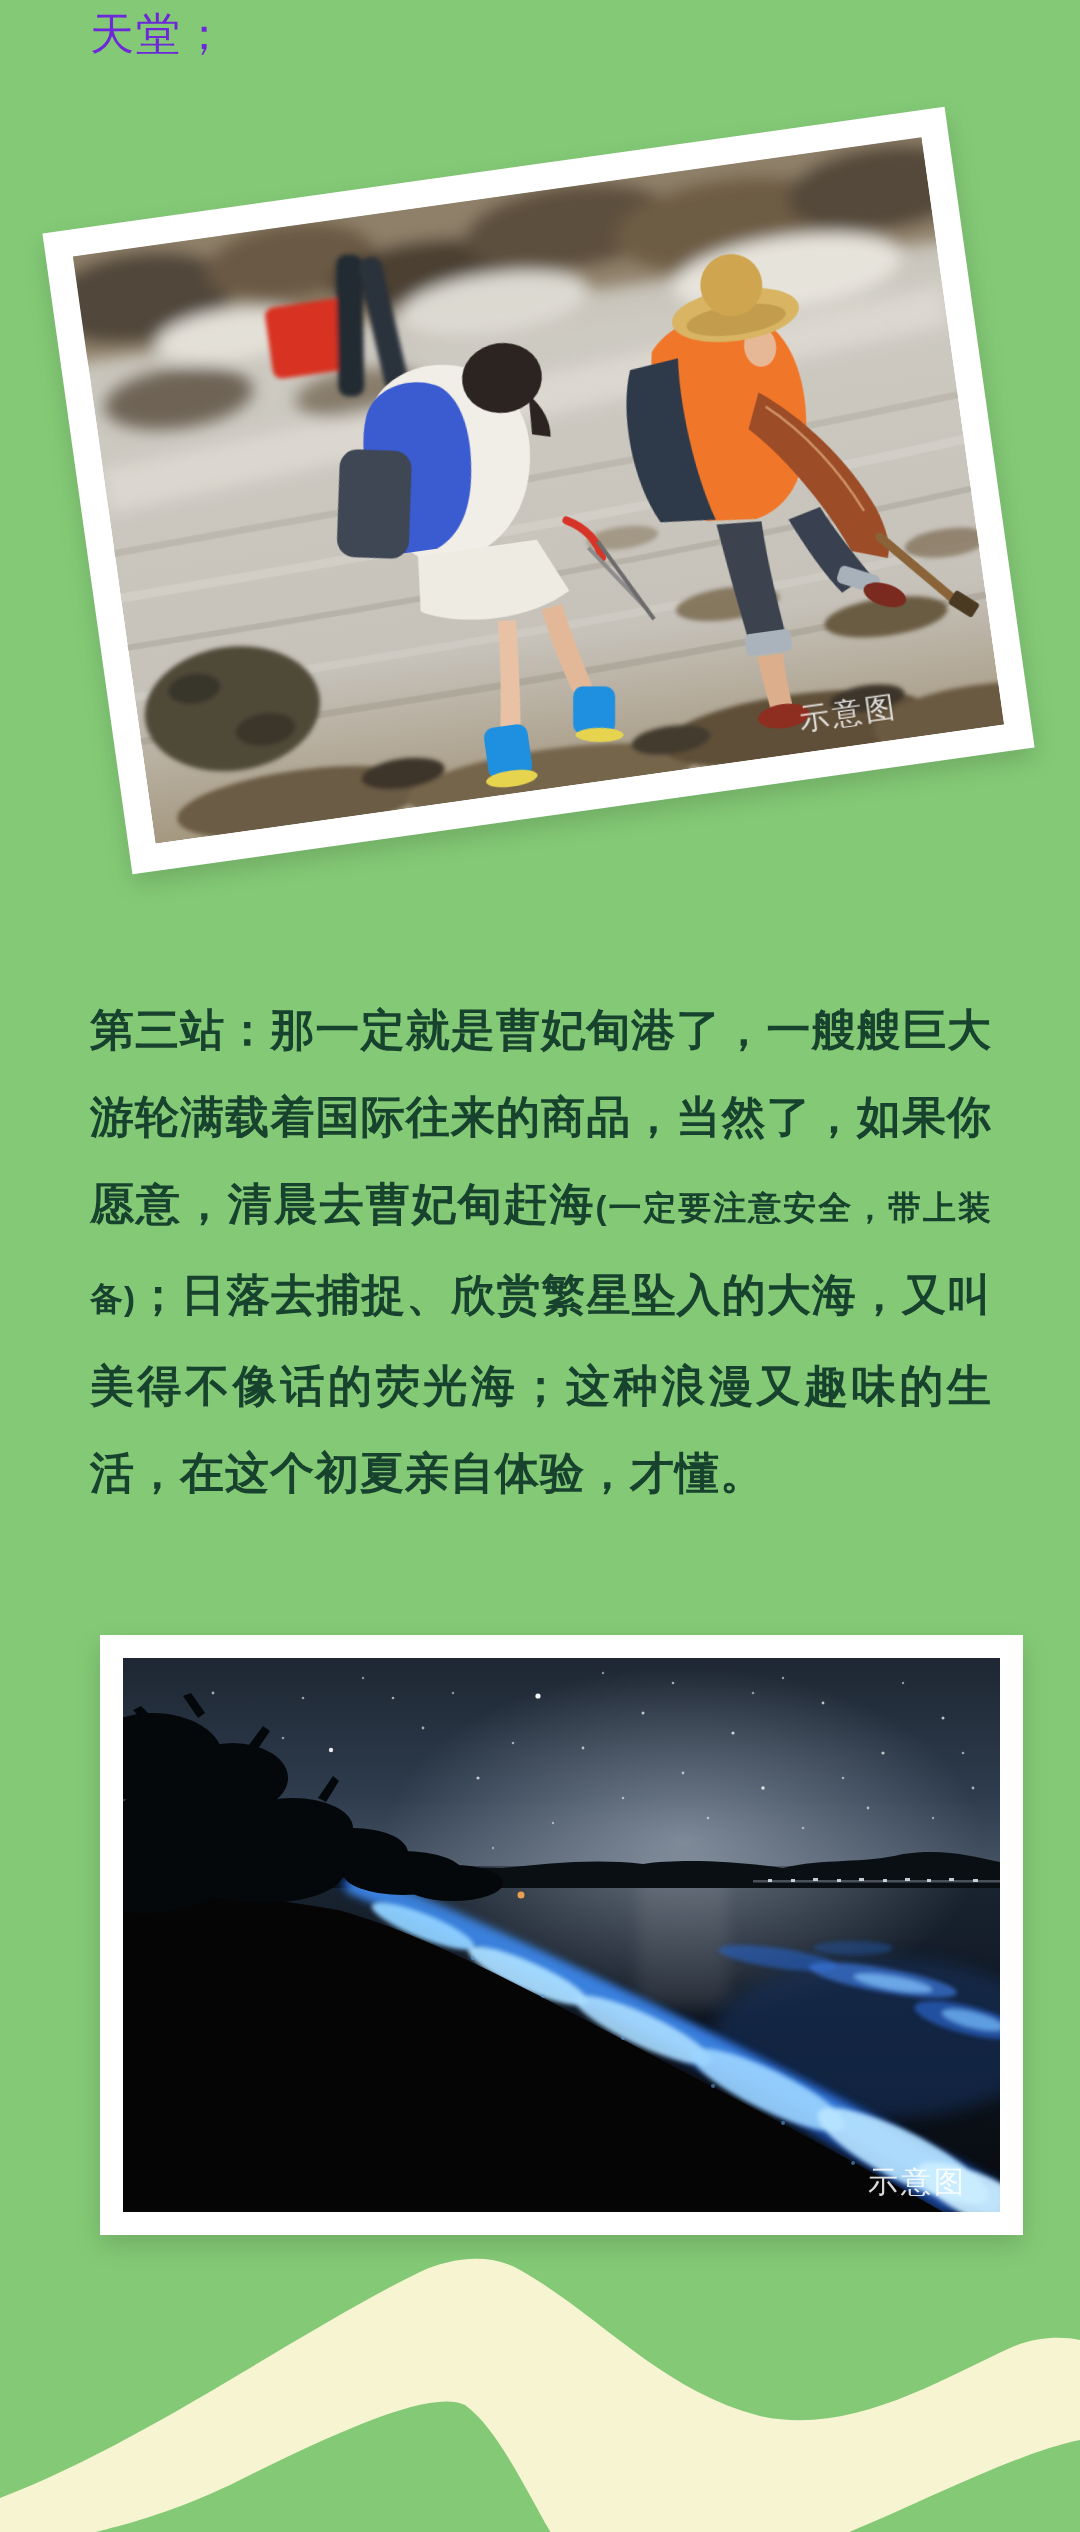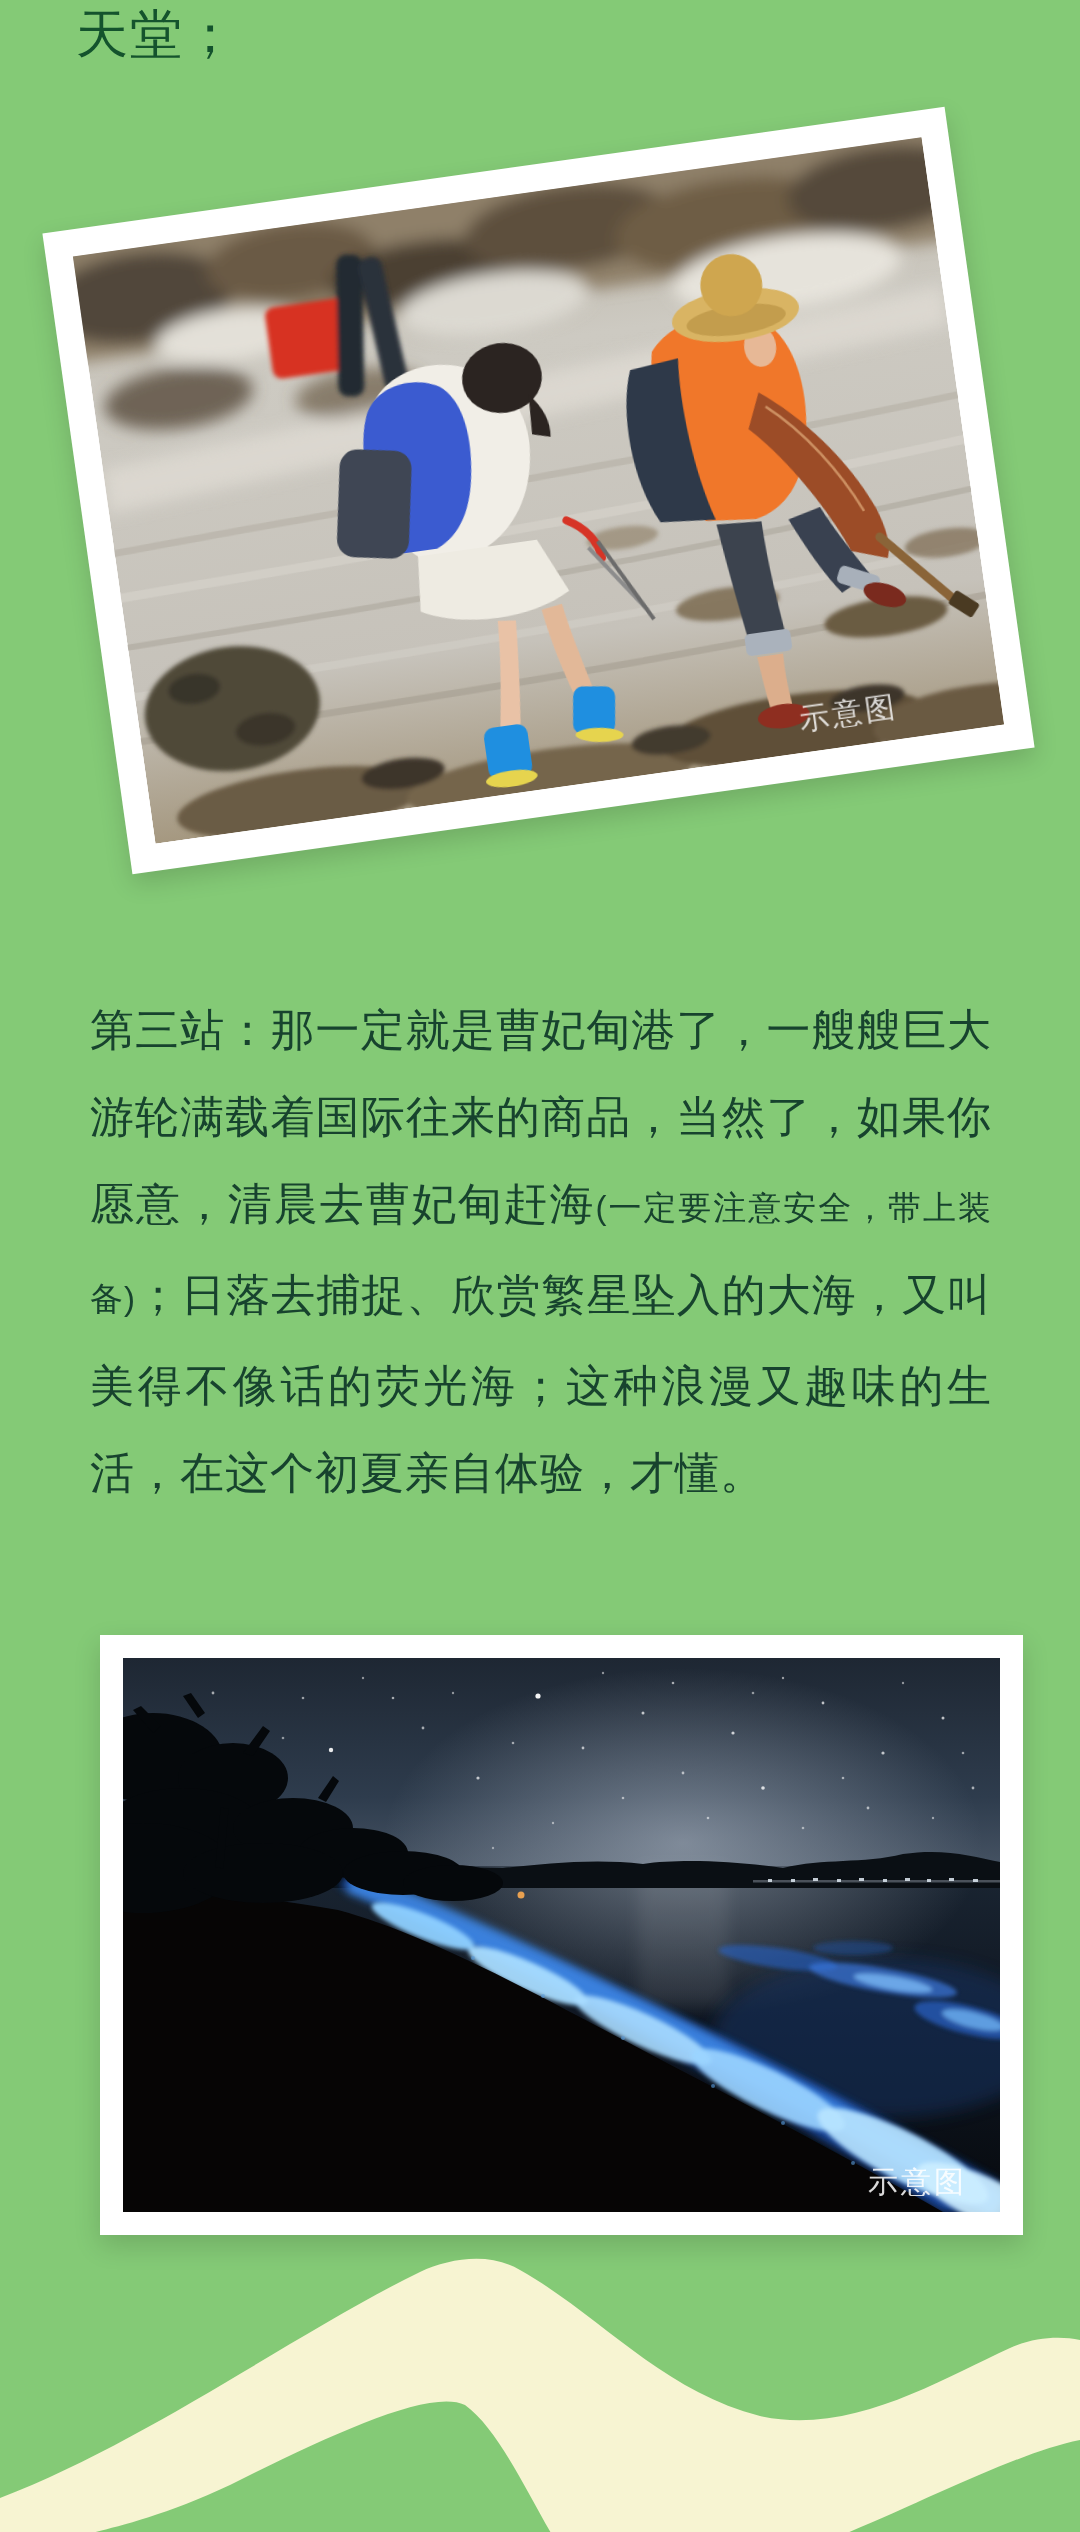--- a/index.html
+++ b/index.html
@@ -4,23 +4,23 @@
 <style>
   html,body{margin:0;padding:0;}
   .page{
     position:relative;
     width:1080px;height:2532px;
     background:#84ca76;
     overflow:hidden;
     font-family:"Liberation Sans","DejaVu Sans",sans-serif;
   }
   .intro-text{
-    position:absolute;left:76px;top:4px;
-    font-size:52px;line-height:60px;letter-spacing:2px;
-    color:#14532d;
+    position:absolute;left:90px;top:4px;
+    font-size:44px;line-height:60px;letter-spacing:2px;
+    color:#6d28d9;
   }
   .photo-card{
     position:absolute;
     background:#ffffff;
     box-sizing:border-box;
     box-shadow:0 10px 25px rgba(0,0,0,0.15);
   }
   .photo-card .photo-inner{
     position:relative;width:100%;height:100%;overflow:hidden;
   }
@@ -34,20 +34,21 @@
     left:100px;top:1635px;width:923px;height:600px;
     padding:23px;
   }
   .paragraph{
     position:absolute;left:90px;top:986px;width:902px;
     margin:0;
     font-size:44px;line-height:87px;letter-spacing:1px;
     color:#17432e;
     text-align:justify;
     word-break:break-all;
+    font-weight:bold;
   }
   .paragraph .small{font-size:33px;}
   .bottom-wave{
     position:absolute;left:0;top:2250px;width:1080px;height:282px;
   }
 </style>
 </head>
 <body>
 
 <div class="page">

